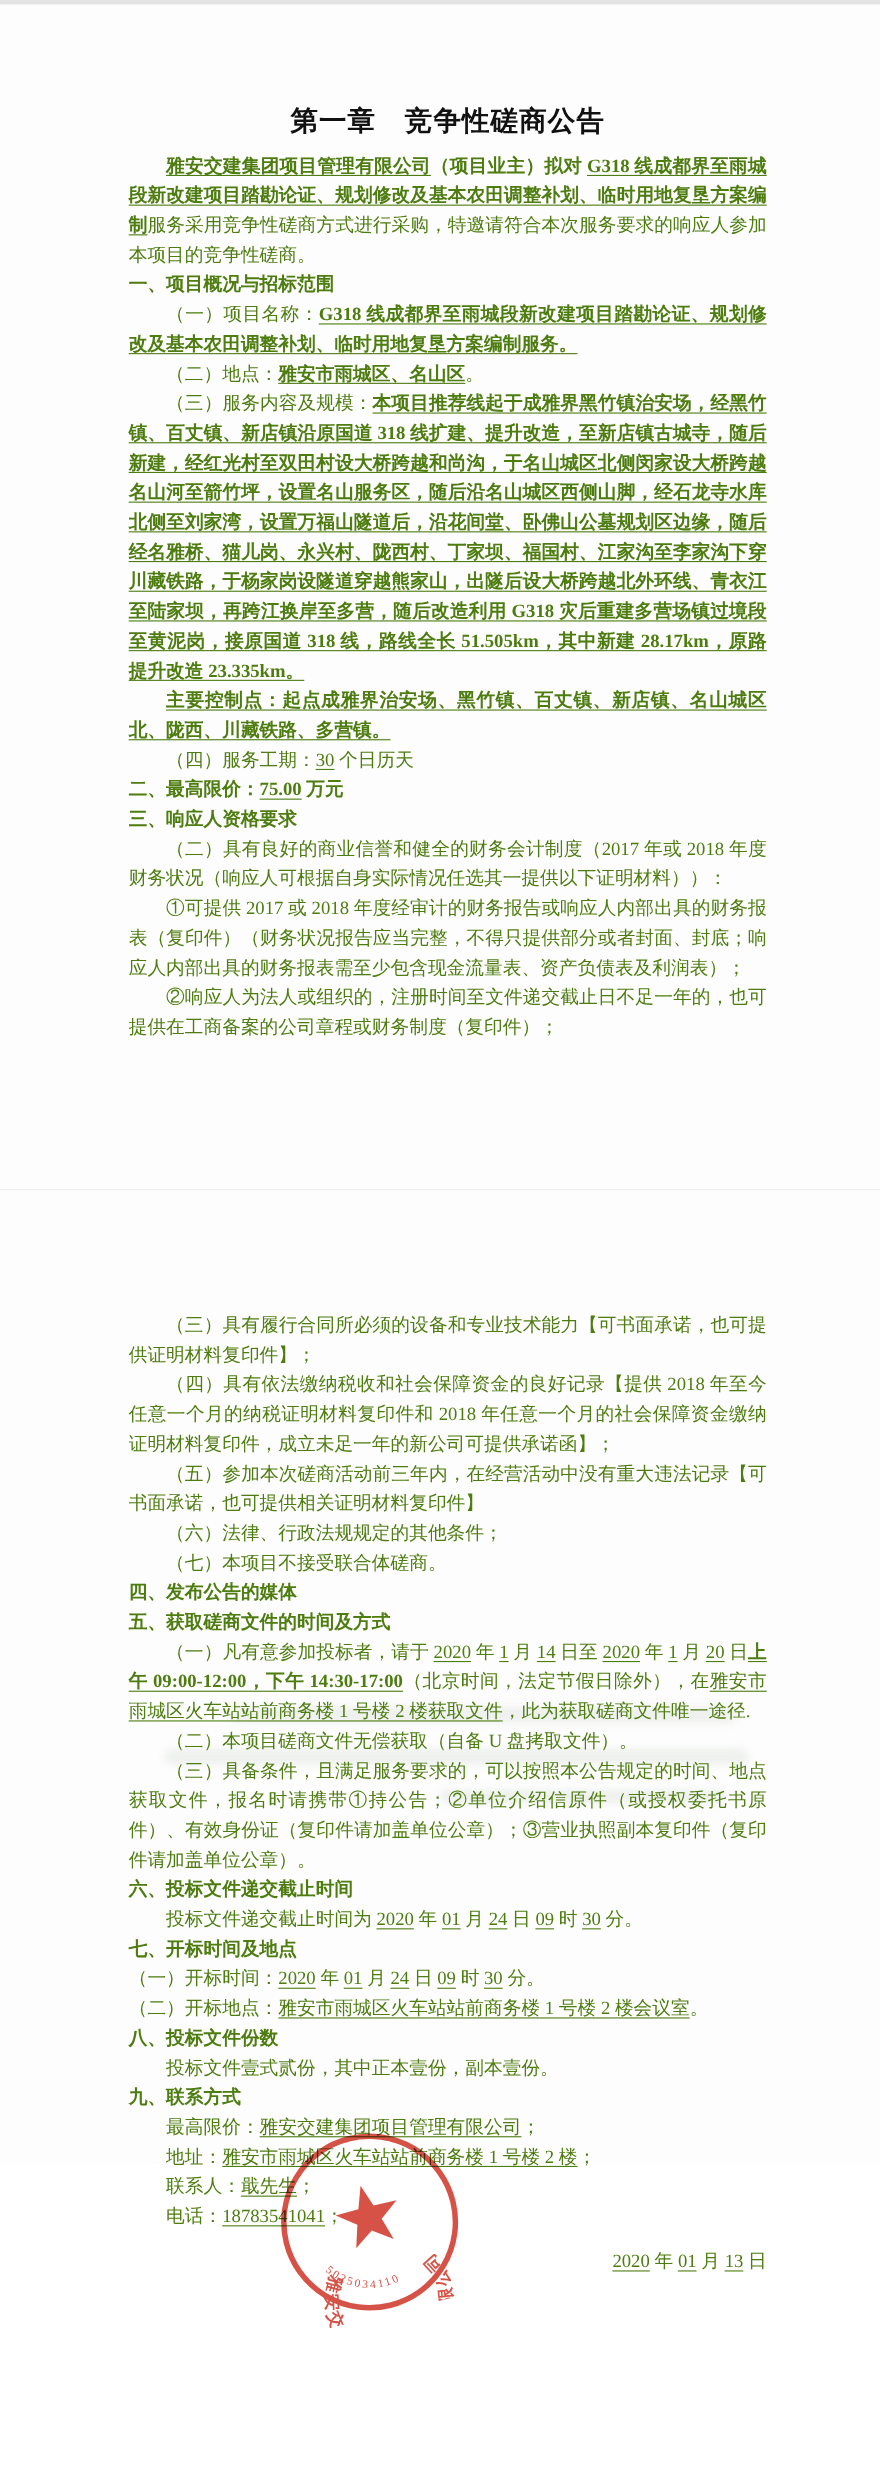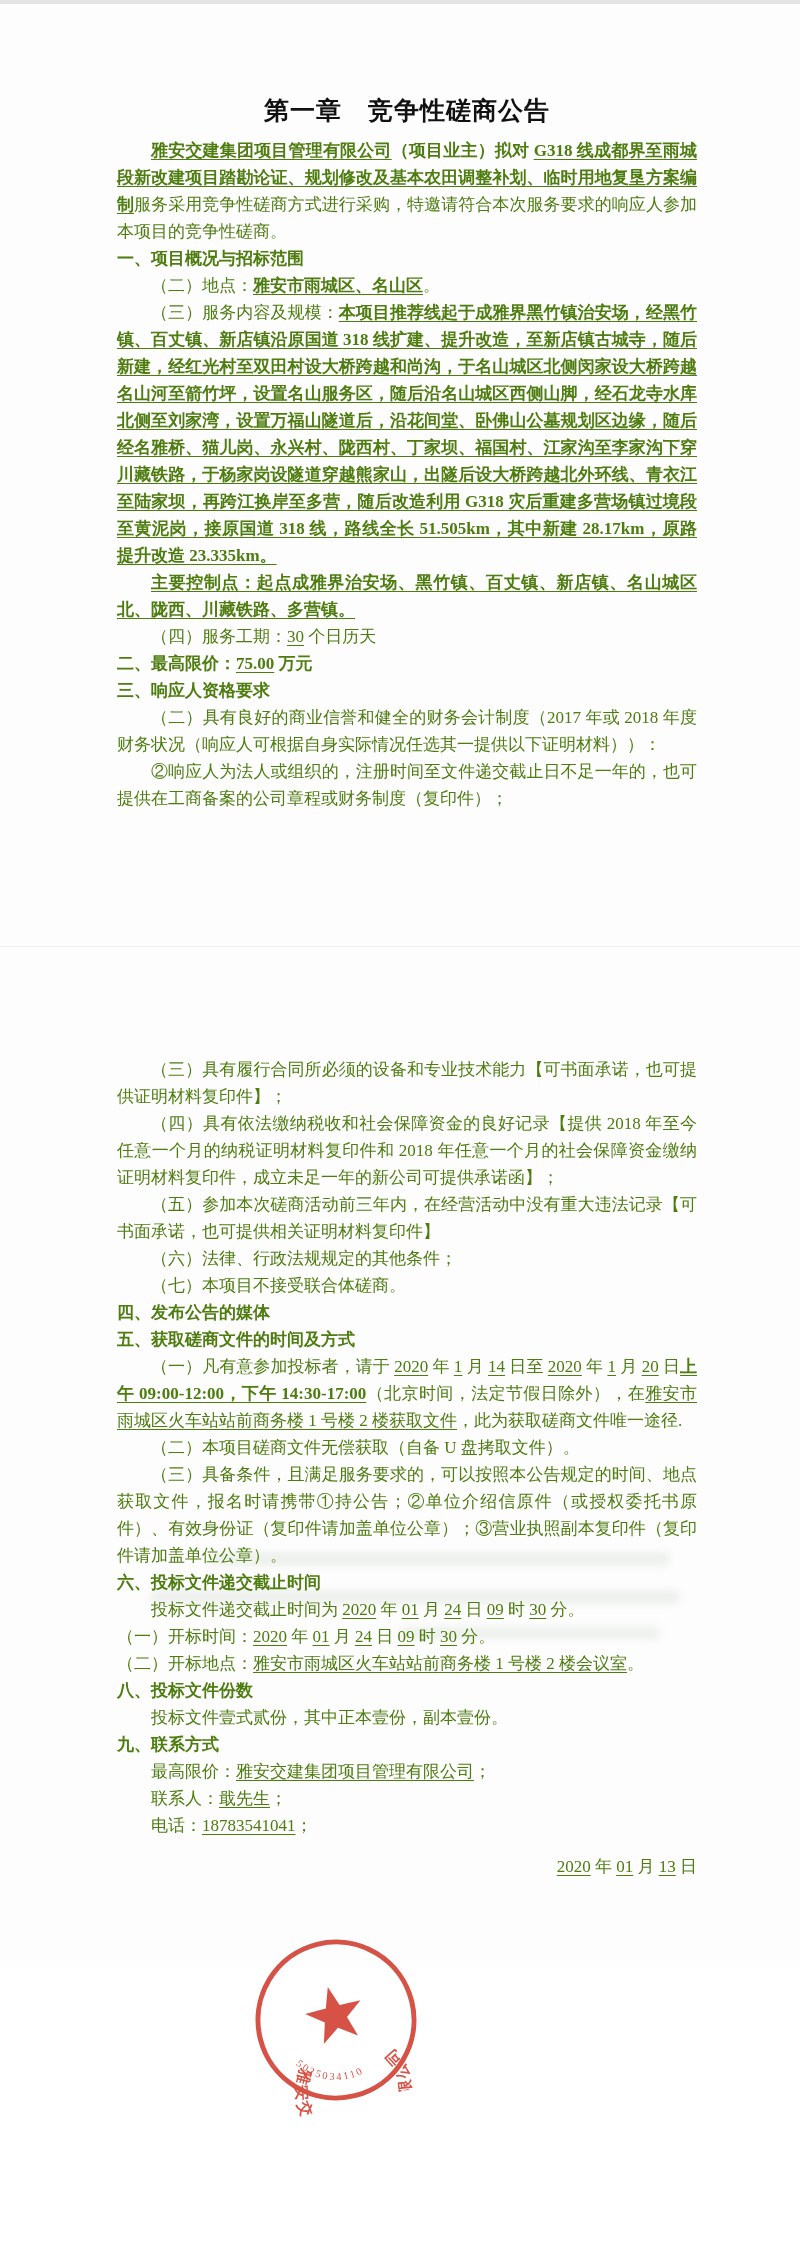--- a/index.html
+++ b/index.html
@@ -31,49 +31,53 @@
 
   <div class="smudge" style="left:210px;top:1552px;width:460px;height:14px;"></div>
   <div class="smudge" style="left:150px;top:1590px;width:530px;height:14px;"></div>
   <div class="smudge" style="left:400px;top:1627px;width:260px;height:12px;"></div>
 
   <div class="content">
     <h1 class="doc-title">第一章　竞争性磋商公告</h1>
     <div>
         <div class="line p"><span class="b u">雅安交建集团项目管理有限公司</span><span class="b">（项目业主）拟对 </span><span class="b u">G318 线成都界至雨城段新改建项目踏勘论证、规划修改及基本农田调整补划、临时用地复垦方案编制</span><span>服务采用竞争性磋商方式进行采购，特邀请符合本次服务要求的响应人参加本项目的竞争性磋商。</span></div>
         <div class="line h"><span>一、项目概况与招标范围</span></div>
+        <div class="line p"><span>（一）项目名称：</span><span class="b u">G318 线成都界至雨城段新改建项目踏勘论证、规划修改及基本农田调整补划、临时用地复垦方案编制服务。</span></div>
         <div class="line p"><span>（二）地点：</span><span class="b u">雅安市雨城区、名山区</span><span>。</span></div>
         <div class="line p"><span>（三）服务内容及规模：</span><span class="b u">本项目推荐线起于成雅界黑竹镇治安场，经黑竹镇、百丈镇、新店镇沿原国道 318 线扩建、提升改造，至新店镇古城寺，随后新建，经红光村至双田村设大桥跨越和尚沟，于名山城区北侧闵家设大桥跨越名山河至箭竹坪，设置名山服务区，随后沿名山城区西侧山脚，经石龙寺水库北侧至刘家湾，设置万福山隧道后，沿花间堂、卧佛山公墓规划区边缘，随后经名雅桥、猫儿岗、永兴村、陇西村、丁家坝、福国村、江家沟至李家沟下穿川藏铁路，于杨家岗设隧道穿越熊家山，出隧后设大桥跨越北外环线、青衣江至陆家坝，再跨江换岸至多营，随后改造利用 G318 灾后重建多营场镇过境段至黄泥岗，接原国道 318 线，路线全长 51.505km，其中新建 28.17km，原路提升改造 23.335km。</span></div>
         <div class="line p"><span class="b u">主要控制点：起点成雅界治安场、黑竹镇、百丈镇、新店镇、名山城区北、陇西、川藏铁路、多营镇。</span></div>
         <div class="line p"><span>（四）服务工期：</span><span class="u">30</span><span> 个日历天</span></div>
         <div class="line h"><span>二、最高限价：</span><span class="u">75.00</span><span> 万元</span></div>
         <div class="line h"><span>三、响应人资格要求</span></div>
         <div class="line p"><span>（二）具有良好的商业信誉和健全的财务会计制度（2017 年或 2018 年度财务状况（响应人可根据自身实际情况任选其一提供以下证明材料））：</span></div>
+        <div class="line p"><span>①可提供 2017 或 2018 年度经审计的财务报告或响应人内部出具的财务报表（复印件）（财务状况报告应当完整，不得只提供部分或者封面、封底；响应人内部出具的财务报表需至少包含现金流量表、资产负债表及利润表）；</span></div>
         <div class="line p"><span>②响应人为法人或组织的，注册时间至文件递交截止日不足一年的，也可提供在工商备案的公司章程或财务制度（复印件）；</span></div>
         <div class="line gap">
           <div class="divider"></div>
         </div>
         <div class="line p"><span>（三）具有履行合同所必须的设备和专业技术能力【可书面承诺，也可提供证明材料复印件】；</span></div>
         <div class="line p"><span>（四）具有依法缴纳税收和社会保障资金的良好记录【提供 2018 年至今任意一个月的纳税证明材料复印件和 2018 年任意一个月的社会保障资金缴纳证明材料复印件，成立未足一年的新公司可提供承诺函】；</span></div>
         <div class="line p"><span>（五）参加本次磋商活动前三年内，在经营活动中没有重大违法记录【可书面承诺，也可提供相关证明材料复印件】</span></div>
         <div class="line p"><span>（六）法律、行政法规规定的其他条件；</span></div>
         <div class="line p"><span>（七）本项目不接受联合体磋商。</span></div>
         <div class="line h"><span>四、发布公告的媒体</span></div>
         <div class="line h"><span>五、获取磋商文件的时间及方式</span></div>
         <div class="line p"><span>（一）凡有意参加投标者，请于 </span><span class="u">2020</span><span> 年 </span><span class="u">1</span><span> 月 </span><span class="u">14</span><span> 日至 </span><span class="u">2020</span><span> 年 </span><span class="u">1</span><span> 月 </span><span class="u">20</span><span> 日</span><span class="b u">上午 09:00-12:00，下午 14:30-17:00</span><span>（北京时间，法定节假日除外），在</span><span class="u">雅安市雨城区火车站站前商务楼 1 号楼 2 楼获取文件</span><span>，此为获取磋商文件唯一途径.</span></div>
         <div class="line p"><span>（二）本项目磋商文件无偿获取（自备 U 盘拷取文件）。</span></div>
         <div class="line p"><span>（三）具备条件，且满足服务要求的，可以按照本公告规定的时间、地点获取文件，报名时请携带①持公告；②单位介绍信原件（或授权委托书原件）、有效身份证（复印件请加盖单位公章）；③营业执照副本复印件（复印件请加盖单位公章）。</span></div>
         <div class="line h"><span>六、投标文件递交截止时间</span></div>
         <div class="line p"><span>投标文件递交截止时间为 </span><span class="u">2020</span><span> 年 </span><span class="u">01</span><span> 月 </span><span class="u">24</span><span> 日 </span><span class="u">09</span><span> 时 </span><span class="u">30</span><span> 分。</span></div>
+        <div class="line h"><span>七、开标时间及地点</span></div>
         <div class="line p0"><span>（一）开标时间：</span><span class="u">2020</span><span> 年 </span><span class="u">01</span><span> 月 </span><span class="u">24</span><span> 日 </span><span class="u">09</span><span> 时 </span><span class="u">30</span><span> 分。</span></div>
         <div class="line p0"><span>（二）开标地点：</span><span class="u">雅安市雨城区火车站站前商务楼 1 号楼 2 楼会议室</span><span>。</span></div>
         <div class="line h"><span>八、投标文件份数</span></div>
         <div class="line p"><span>投标文件壹式贰份，其中正本壹份，副本壹份。</span></div>
         <div class="line h"><span>九、联系方式</span></div>
         <div class="line p"><span>最高限价：</span><span class="u">雅安交建集团项目管理有限公司</span><span>；</span></div>
+        <div class="line p"><span>地址：</span><span class="u">雅安市雨城区火车站站前商务楼 1 号楼 2 楼</span><span>；</span></div>
         <div class="line p"><span>联系人：</span><span class="u">戢先生</span><span>；</span></div>
         <div class="line p"><span>电话：</span><span class="u">18783541041</span><span>；</span></div>
         <div class="line date"><span class="u">2020</span><span> 年 </span><span class="u">01</span><span> 月 </span><span class="u">13</span><span> 日</span></div>
       </div>
   </div>
 
   <svg class="seal" viewBox="0 0 170 170">
     <circle cx="85" cy="85" r="78" fill="none" stroke="#d23a2c" stroke-width="5"></circle>
     <polygon points="85,51 92.1,71.3 113.5,71.7 96.4,84.7 102.6,105.3 85,93 67.4,105.3 73.6,84.7 56.5,71.7 77.9,71.3" fill="#d23a2c"></polygon>
     <path id="sealTop" d="M 41.3 121.6 A 57 57 0 1 0 128.7 121.6" fill="none"></path>

